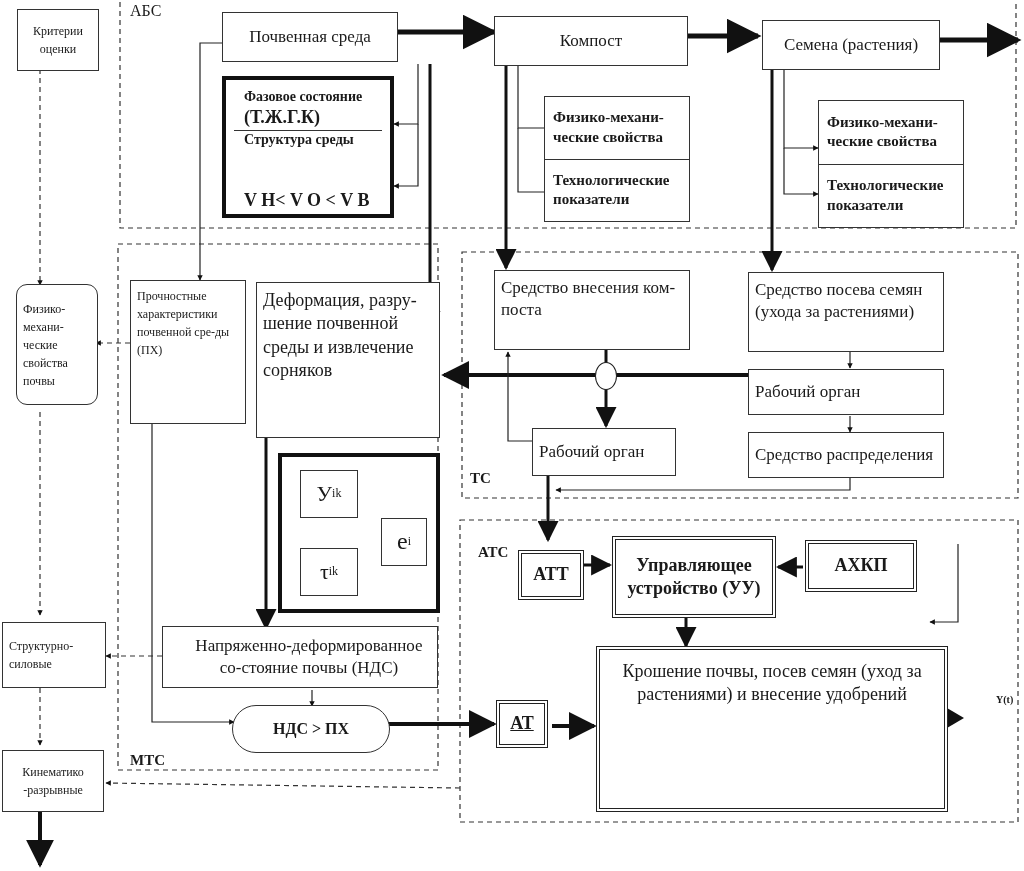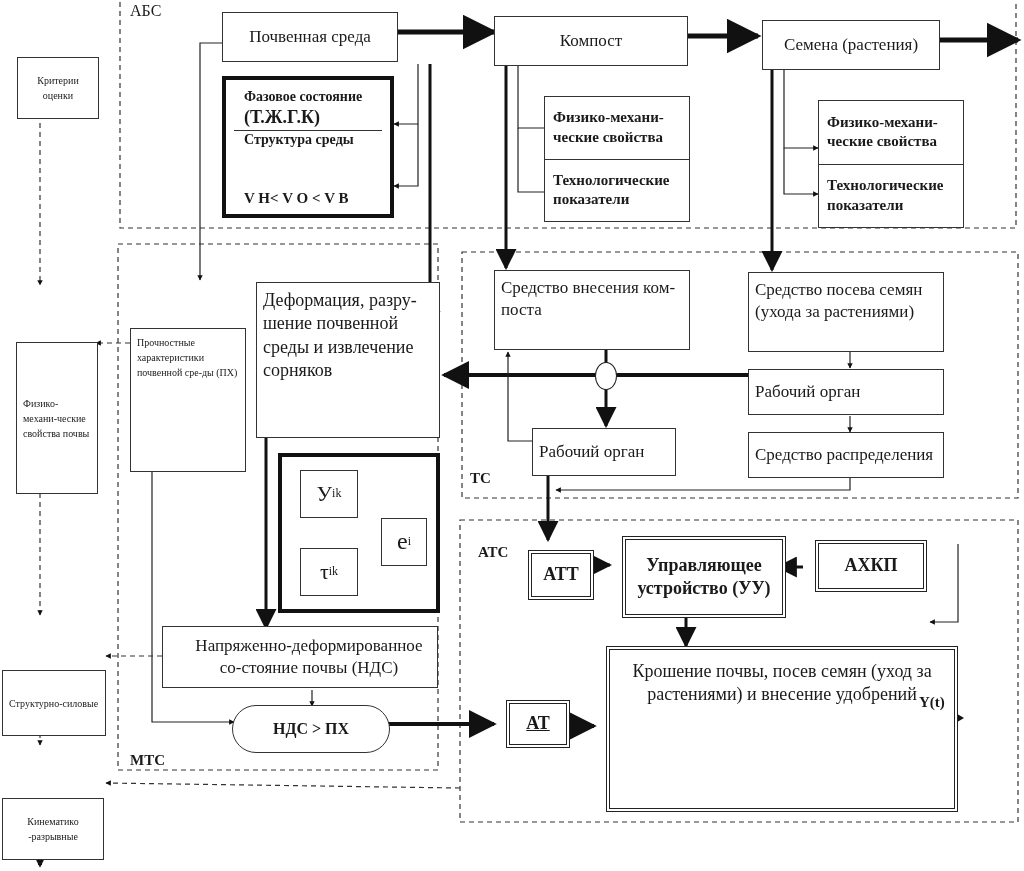--- a/index.html
+++ b/index.html
@@ -5,23 +5,23 @@
   html, body { margin: 0; padding: 0; background: #ffffff; }
   body { width: 1024px; height: 871px; position: relative; overflow: hidden;
          font-family: "Liberation Serif", "DejaVu Serif", serif; color: #1a1a1a; }
   svg.wires { position: absolute; left: 0; top: 0; width: 1024px; height: 871px; }
   .box { position: absolute; box-sizing: border-box; border: 1.5px solid #333; background: #fff;
          display: flex; align-items: center; justify-content: center; text-align: center;
          font-size: 17px; line-height: 1.3; padding: 2px 6px; }
   .box.left { justify-content: flex-start; text-align: left; }
   .box.top { align-items: flex-start; padding-top: 6px; }
   .box.thick { border: 4px solid #111; }
-  .box.double { border: 4px double #222; margin-left: 10px; }
+  .box.double { border: 4px double #222; }
   .box.bold { font-weight: bold; }
-  .small { font-size: 10px; line-height: 1.5; margin-top: 48px; }
+  .small { font-size: 12px; line-height: 1.5; }
   .zone-label { position: absolute; font-size: 16px; }
   .zone-label.bold { font-weight: bold; font-size: 15px; }
   .sub { font-size: 12px; vertical-align: -2px; }
   .rounded { border-radius: 28px; }
   .circle { position: absolute; width: 20px; height: 26px; border: 1.5px solid #222; border-radius: 50%; background: #fff; }
 </style>
 </head>
 <body>
 
 <svg class="wires" viewBox="0 0 1024 871">
@@ -94,33 +94,33 @@
     <path d="M947,708 L964,718 L947,728 z"></path>
   </g>
 </svg>
 
 <div class="zone-label" style="left:130px;top:2px;">АБС</div>
 <div class="zone-label bold" style="left:130px;top:752px;">МТС</div>
 <div class="zone-label bold" style="left:470px;top:470px;">ТС</div>
 <div class="zone-label bold" style="left:478px;top:544px;">АТС</div>
 
 <div class="box small" style="left:17px;top:9px;width:82px;height:62px;">Критерии оценки</div>
-<div class="box small left" style="left:16px;top:294px;width:82px;height:152px;">Физико-механи-ческие свойства почвы</div>
+<div class="box small left" style="left:16px;top:284px;width:82px;height:121px;border-radius:11px;">Физико-механи-ческие свойства почвы</div>
 <div class="box small left" style="left:2px;top:622px;width:104px;height:66px;">Структурно-силовые</div>
 <div class="box small" style="left:2px;top:750px;width:102px;height:62px;">Кинематико -разрывные</div>
 
 <div class="box" style="left:222px;top:12px;width:176px;height:50px;">Почвенная среда</div>
 <div class="box thick left" style="left:222px;top:76px;width:172px;height:142px;align-items:stretch;flex-direction:column;padding:8px;">
   <div style="flex:1;display:flex;flex-direction:column;justify-content:center;padding:0 10px;font-weight:bold;">
     <span style="font-size:14px;">Фазовое состояние</span>
     <span style="font-size:18px;">(Т.Ж.Г.К)</span>
   </div>
   <div style="flex:1;display:flex;flex-direction:column;justify-content:center;padding:0 10px;font-weight:bold;border-top:1.5px solid #333;">
     <span style="font-size:14px;">Структура среды</span>
-    <span style="font-size:15px;margin-top:40px;">V Н&lt; V О &lt; V В</span>
+    <span style="font-size:18px;margin-top:40px;">V Н&lt; V О &lt; V В</span>
   </div>
 </div>
 
 <div class="box" style="left:494px;top:16px;width:194px;height:50px;">Компост</div>
 <div class="box bold left" style="left:544px;top:96px;width:146px;height:126px;flex-direction:column;align-items:stretch;padding:0;">
   <div style="flex:1;display:flex;align-items:center;padding:0 8px;font-size:15px;">Физико-механи-ческие свойства</div>
   <div style="flex:1;display:flex;align-items:center;padding:0 8px;font-size:15px;border-top:1.5px solid #333;">Технологические показатели</div>
 </div>
 
 <div class="box" style="left:762px;top:20px;width:178px;height:50px;">Семена (растения)</div>
@@ -152,15 +152,15 @@
 <div class="box left top" style="left:494px;top:270px;width:196px;height:80px;">Средство внесения ком-поста</div>
 <div class="circle" style="left:595px;top:362px;"></div>
 <div class="box left" style="left:532px;top:428px;width:144px;height:48px;">Рабочий орган</div>
 <div class="box left top" style="left:748px;top:272px;width:196px;height:80px;">Средство посева семян (ухода за растениями)</div>
 <div class="box left" style="left:748px;top:369px;width:196px;height:46px;">Рабочий орган</div>
 <div class="box left" style="left:748px;top:432px;width:196px;height:46px;">Средство распределения</div>
 
 <div class="box double bold" style="left:518px;top:550px;width:66px;height:50px;font-size:18px;">АТТ</div>
 <div class="box double bold" style="left:612px;top:536px;width:164px;height:82px;font-size:18px;">Управляющее устройство (УУ)</div>
 <div class="box double bold" style="left:805px;top:540px;width:112px;height:52px;font-size:18px;">АХКП</div>
-<div class="box double bold" style="left:496px;top:700px;width:64px;height:48px;font-size:18px;text-decoration:underline;">АТ</div>
+<div class="box double bold" style="left:496px;top:700px;width:52px;height:48px;font-size:18px;text-decoration:underline;">АТ</div>
 <div class="box double top" style="left:596px;top:646px;width:352px;height:166px;font-size:18px;padding:10px 20px;">Крошение почвы, посев семян (уход за растениями) и внесение удобрений</div>
-<div class="zone-label bold" style="left:919px;top:694px;font-size:15px;">Y(t)</div>
+<div class="zone-label bold" style="left:996px;top:694px;font-size:10px;">Y(t)</div>
 
 </body></html>

